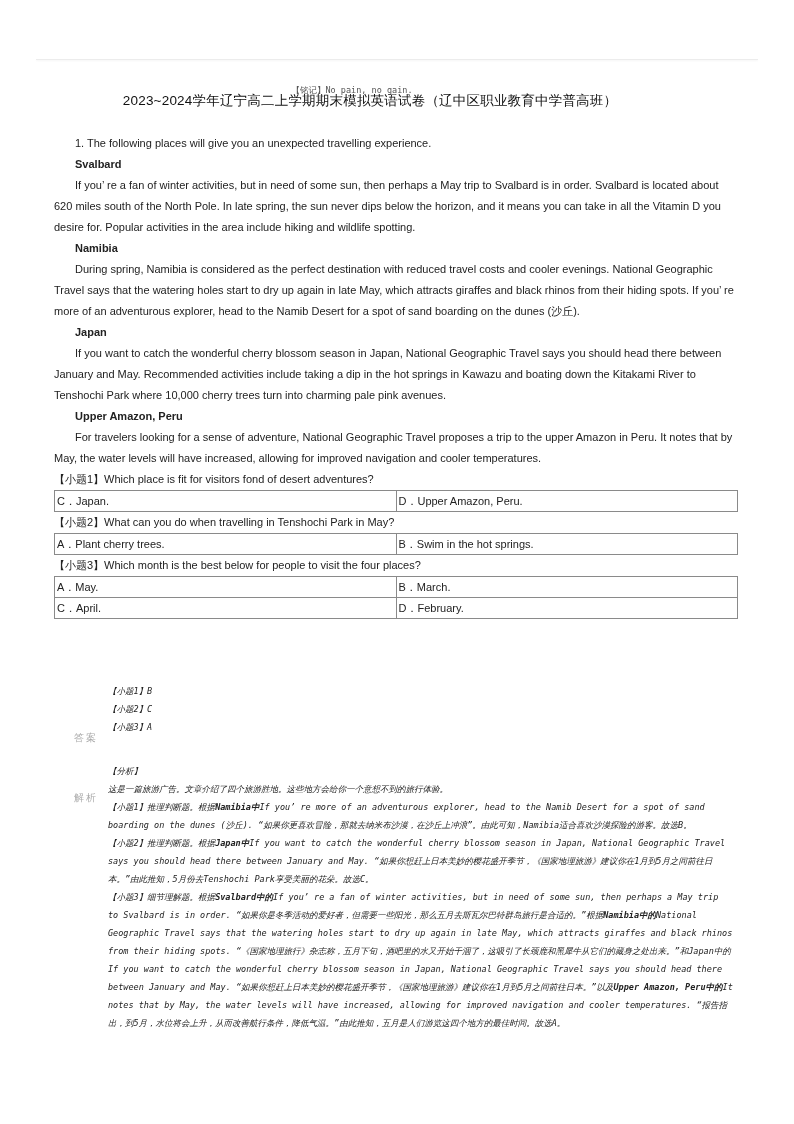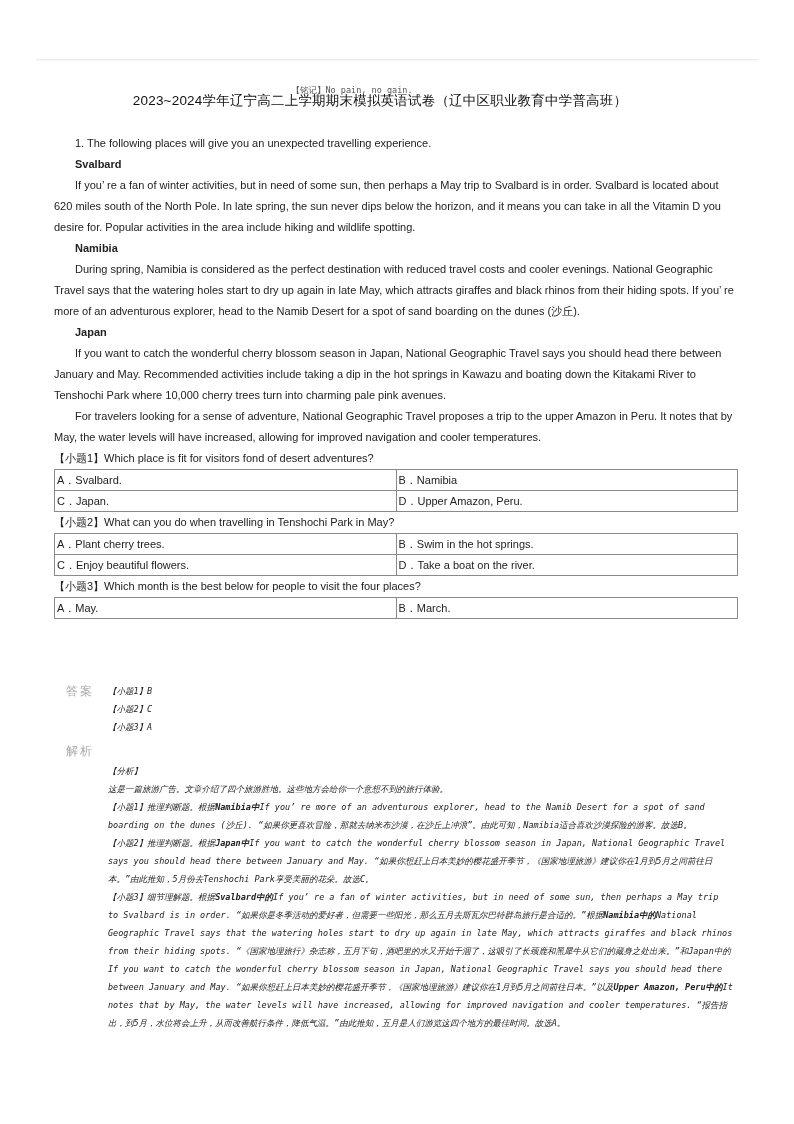--- a/index.html
+++ b/index.html
@@ -1,28 +1,28 @@
 <!DOCTYPE html>
 <html><head>
 <meta charset="utf-8">
 <style>
   html, body { margin: 0; padding: 0; background: #ffffff; }
   body { width: 794px; height: 1124px; position: relative; overflow: hidden; color: #222; font-family: "Liberation Sans", "DejaVu Sans", sans-serif; }
   .header-motto { position: absolute; top: 38px; left: 0; width: 704px; text-align: center; font-family: "DejaVu Sans Mono", "Liberation Mono", monospace; font-size: 8.5px; color: #555; margin-top: 47px; }
   .header-rule { position: absolute; top: 59px; left: 36px; width: 722px; height: 1px; background: #ececec; box-shadow: 0 1px 2px #f2f2f2; }
-  .title { position: absolute; top: 92px; left: 11px; width: 738px; text-align: center; font-size: 13.5px; color: #111; letter-spacing: 0.2px; }
+  .title { position: absolute; top: 92px; left: 1px; width: 738px; text-align: center; font-size: 13.5px; color: #111; letter-spacing: 0.2px; }
   .content { position: absolute; top: 133px; left: 54px; width: 684px; font-size: 11px; line-height: 21px; color: #222; }
   .content p { margin: 0; }
   .indent { text-indent: 21px; }
   .heading { font-weight: bold; padding-left: 21px; }
   .question { margin: 0; }
   table.opts { width: 100%; border-collapse: collapse; margin: 0; }
   table.opts td { border: 1px solid #8a8a8a; width: 50%; height: 20px; padding: 0 2px; font-size: 11px; line-height: 20px; vertical-align: middle; }
   .answer-block { position: absolute; top: 680px; left: 66px; width: 680px; font-family: "DejaVu Sans Mono", "Liberation Mono", monospace; font-size: 8.5px; color: #222; }
-  .side-label { position: absolute; left: 0; color: #aaa; font-size: 12px; letter-spacing: 2px; }
+  .side-label { position: absolute; left: 8px; color: #aaa; font-size: 10px; letter-spacing: 2px; margin-top: 48px; }
   .ans-list { position: absolute; left: 42px; top: 2px; line-height: 18px; font-style: italic; }
   .analysis { position: absolute; left: 42px; top: 82px; width: 625px; line-height: 18px; font-style: italic; }
   .analysis p { margin: 0; }
   b.kw { font-weight: bold; }
 </style>
 </head>
 <body>
 
 <div class="header-motto">【铭记】No pain, no gain.</div>
 <div class="header-rule"></div>
@@ -34,56 +34,53 @@
 
   <p class="heading">Svalbard</p>
   <p class="indent">If you’ re a fan of winter activities, but in need of some sun, then perhaps a May trip to Svalbard is in order. Svalbard is located about 620 miles south of the North Pole. In late spring, the sun never dips below the horizon, and it means you can take in all the Vitamin D you desire for. Popular activities in the area include hiking and wildlife spotting.</p>
 
   <p class="heading">Namibia</p>
   <p class="indent">During spring, Namibia is considered as the perfect destination with reduced travel costs and cooler evenings. National Geographic Travel says that the watering holes start to dry up again in late May, which attracts giraffes and black rhinos from their hiding spots. If you’ re more of an adventurous explorer, head to the Namib Desert for a spot of sand boarding on the dunes (沙丘).</p>
 
   <p class="heading">Japan</p>
   <p class="indent">If you want to catch the wonderful cherry blossom season in Japan, National Geographic Travel says you should head there between January and May. Recommended activities include taking a dip in the hot springs in Kawazu and boating down the Kitakami River to Tenshochi Park where 10,000 cherry trees turn into charming pale pink avenues.</p>
 
+  <p class="heading">Upper Amazon, Peru</p>
   <p class="indent">For travelers looking for a sense of adventure, National Geographic Travel proposes a trip to the upper Amazon in Peru. It notes that by May, the water levels will have increased, allowing for improved navigation and cooler temperatures.</p>
 
   <p class="question">【小题1】Which place is fit for visitors fond of desert adventures?</p>
   <table class="opts">
     <tbody>
-        <tr>
-      <td>A．Svalbard.</td>
-      <td>B．Namibia</td>
-    </tr>
     <tr>
       <td>C．Japan.</td>
       <td>D．Upper Amazon, Peru.</td>
     </tr>
   </tbody>
     </table>
 
   <p class="question">【小题2】What can you do when travelling in Tenshochi Park in May?</p>
   <table class="opts">
     <tbody>
         <tr>
       <td>A．Plant cherry trees.</td>
       <td>B．Swim in the hot springs.</td>
     </tr>
-    <tr>
-      <td>C．Enjoy beautiful flowers.</td>
-      <td>D．Take a boat on the river.</td>
-    </tr>
   </tbody>
     </table>
 
   <p class="question">【小题3】Which month is the best below for people to visit the four places?</p>
   <table class="opts">
     <tbody>
         <tr>
       <td>A．May.</td>
       <td>B．March.</td>
+    </tr>
+    <tr>
+      <td>C．April.</td>
+      <td>D．February.</td>
     </tr>
   </tbody>
     </table>
 </div>
 
 <div class="answer-block">
   <div class="side-label" style="top:3px;">答案</div>
   <div class="ans-list">
     <div>【小题1】B</div>
     <div>【小题2】C</div>

